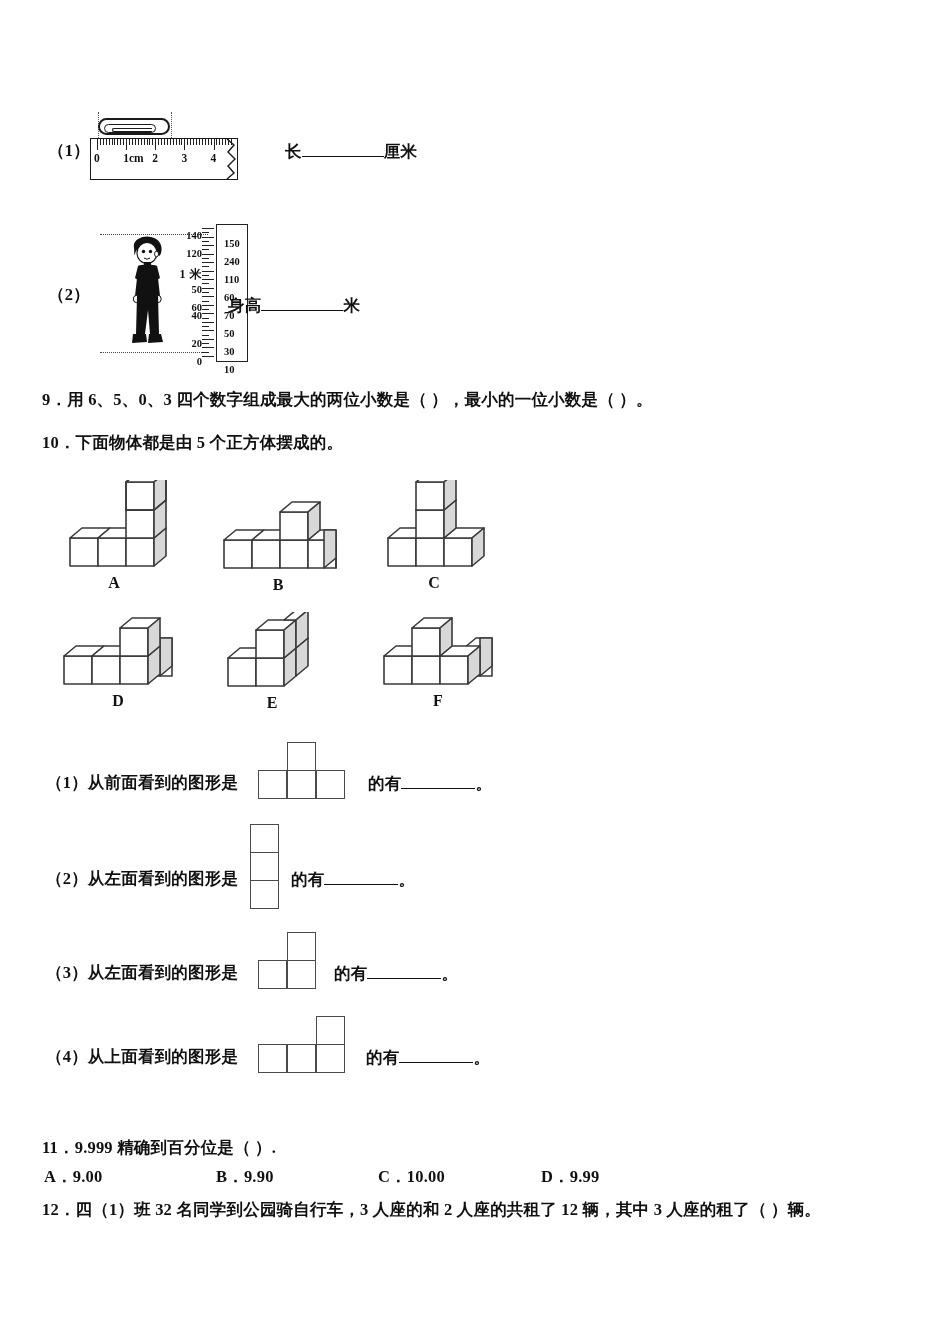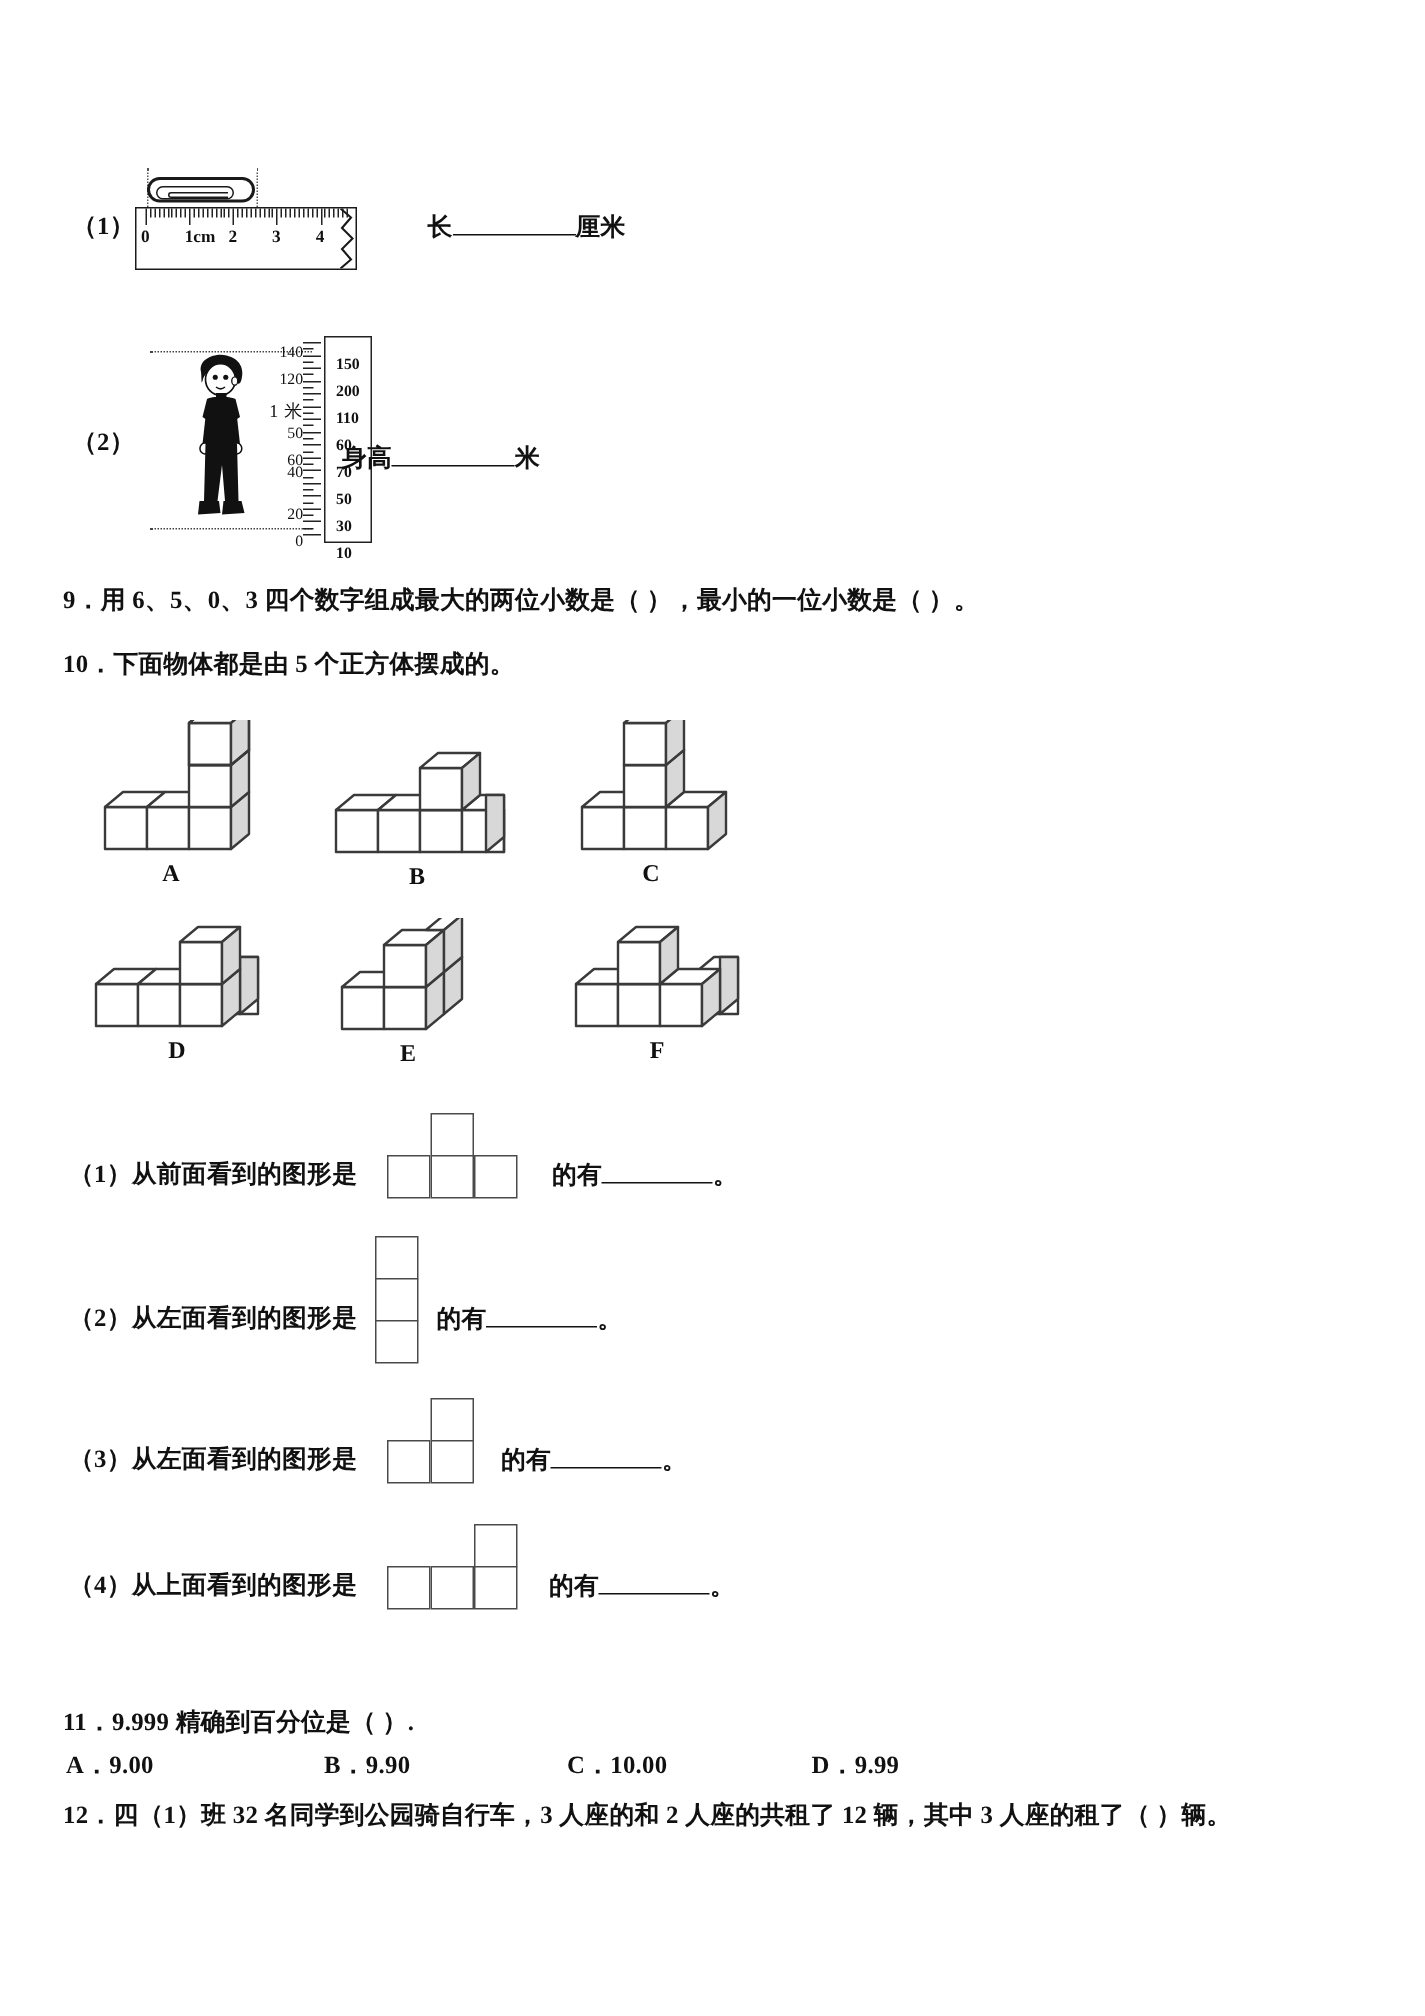--- a/index.html
+++ b/index.html
@@ -122,21 +122,21 @@
   .guide-top { top: 20px; }
   .guide-bot { top: 138px; }
 
   .boy { position: absolute; left: 20px; top: 20px; width: 56px; height: 120px; }
 
   .hlabels-left {
     position: absolute;
     left: 70px; top: 12px;
     width: 34px; height: 132px;
     font-family: "Liberation Serif", serif;
-    font-size: 10.5px; font-weight: normal; color: #111;
+    font-size: 10.5px; font-weight: bold; color: #111;
   }
   .hlabels-left span { position: absolute; right: 0; }
   .hlabels-left span.cn { font-size: 12px; letter-spacing: 0.5px; }
 
   .scale-strip {
     position: absolute;
     left: 104px; top: 14px;
     width: 14px; height: 130px;
   }
   .scale-strip .t {
@@ -357,21 +357,21 @@
           <div class="t" style="top: 110.933px; width: 12px;"></div>
           <div class="t" style="top: 115.2px; width: 7px;"></div>
           <div class="t" style="top: 119.467px; width: 12px;"></div>
           <div class="t" style="top: 123.733px; width: 7px;"></div>
           <div class="t" style="top: 128px; width: 12px;"></div>
         </div>
 
       <div class="tube"></div>
       <div class="hlabels-right" id="hl-right">
           <span style="top: 12px;">150</span>
-          <span style="top: 30px;">200</span>
+          <span style="top: 30px;">240</span>
           <span style="top: 48px;">110</span>
           <span style="top: 66px;">60</span>
           <span style="top: 84px;">70</span>
           <span style="top: 102px;">50</span>
           <span style="top: 120px;">30</span>
           <span style="top: 138px;">10</span>
         </div>
     </div>
 
     <div class="item2-right q-text">

